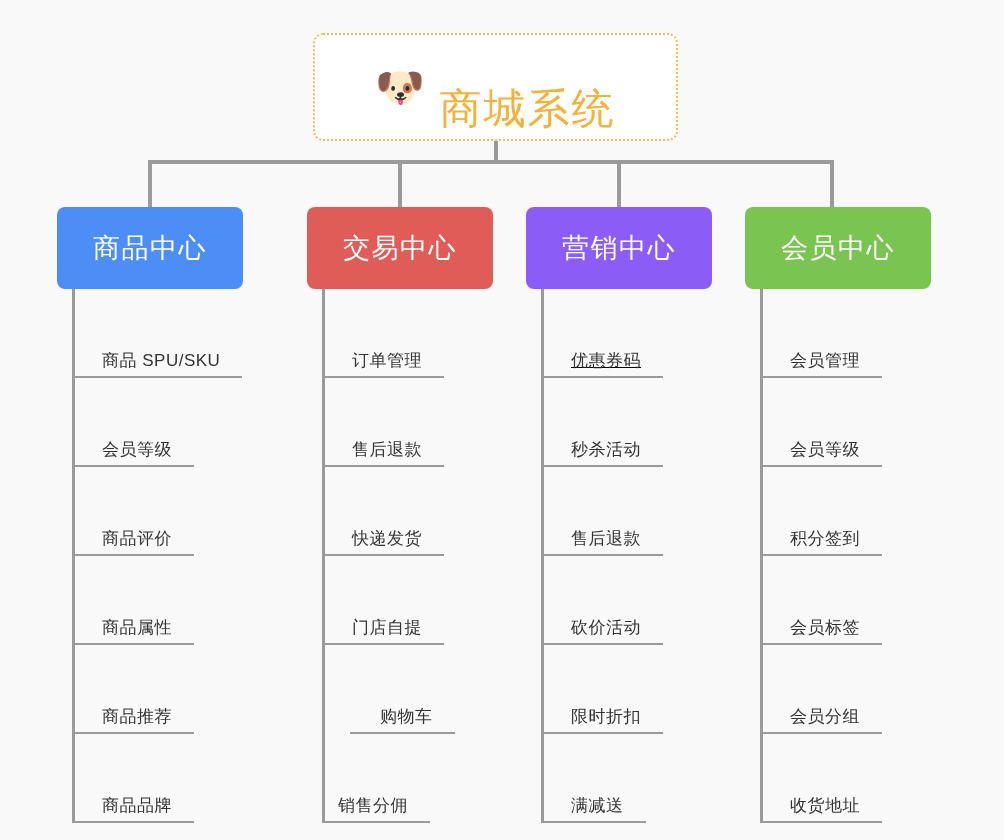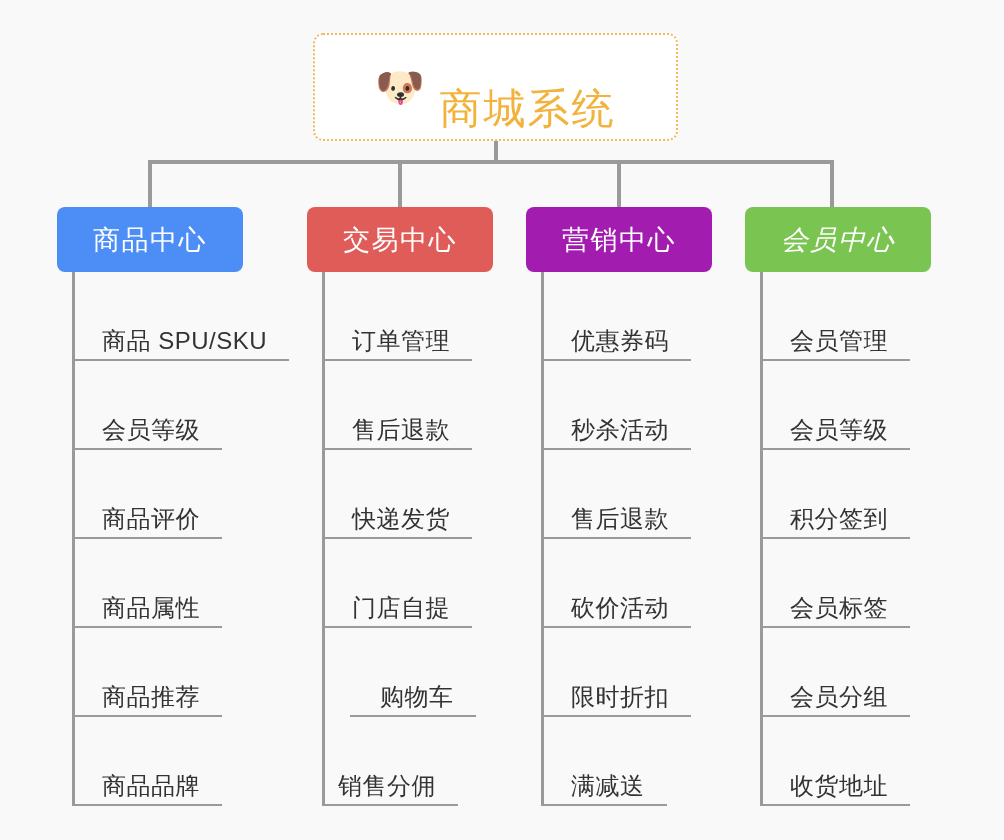--- a/index.html
+++ b/index.html
@@ -57,21 +57,21 @@
   }
   .conn-v { width: 4px; }
   .conn-h { height: 4px; }
 
   
   .column {
     position: absolute;
     top: 207px;
   }
   .cat-box {
-    height: 65px;
+    height: 82px;
     border-radius: 8px;
     display: flex;
     align-items: center;
     justify-content: center;
     color: #ffffff;
     font-size: 27px;
     letter-spacing: 1.5px;
     box-sizing: border-box;
     white-space: nowrap;
   }
@@ -94,21 +94,21 @@
     align-items: flex-end;
     padding-left: 15px;
   }
   .leaf-inner {
     position: relative;
     display: inline-block;
     padding: 0 22px 6px 30px;
     border-bottom: 2px solid #9a9a9a;
   }
   .leaf-label {
-    font-size: 24px;
+    font-size: 17px;
     color: #333333;
     line-height: 1.05;
     white-space: nowrap;
     letter-spacing: 0.5px;
   }
 
   
   #col-0 { left: 57px;  width: 186px; }
   #col-1 { left: 307px; width: 186px; }
   #col-2 { left: 526px; width: 186px; }
@@ -179,48 +179,48 @@
       <div class="leaf">
           <div class="leaf-inner" style="border-bottom-color: rgb(154, 154, 154); margin-left: 28px;"><span class="leaf-label">购物车</span></div>
         </div>
       <div class="leaf">
           <div class="leaf-inner" style="border-bottom-color: rgb(154, 154, 154); padding-left: 16px;"><span class="leaf-label">销售分佣</span></div>
         </div>
     </div>
   </div>
 
   <div class="column" id="col-2">
-    <div class="cat-box" style="background: #a21caf;">
+    <div class="cat-box" style="background: #8b5cf6;">
       <span>营销中心</span>
     </div>
     <div class="leaf-wrap">
       <div class="rail" style="background: rgb(154, 154, 154); height: 534px;"></div>
       <div class="leaf">
-          <div class="leaf-inner" style="border-bottom-color: rgb(154, 154, 154);"><span class="leaf-label">优惠券码</span></div>
+          <div class="leaf-inner" style="border-bottom-color: rgb(154, 154, 154); text-decoration: underline;"><span class="leaf-label">优惠券码</span></div>
         </div>
       <div class="leaf">
           <div class="leaf-inner" style="border-bottom-color: rgb(154, 154, 154);"><span class="leaf-label">秒杀活动</span></div>
         </div>
       <div class="leaf">
           <div class="leaf-inner" style="border-bottom-color: rgb(154, 154, 154);"><span class="leaf-label">售后退款</span></div>
         </div>
       <div class="leaf">
           <div class="leaf-inner" style="border-bottom-color: rgb(154, 154, 154);"><span class="leaf-label">砍价活动</span></div>
         </div>
       <div class="leaf">
           <div class="leaf-inner" style="border-bottom-color: rgb(154, 154, 154);"><span class="leaf-label">限时折扣</span></div>
         </div>
       <div class="leaf">
           <div class="leaf-inner" style="border-bottom-color: rgb(154, 154, 154);"><span class="leaf-label">满减送</span></div>
         </div>
     </div>
   </div>
 
   <div class="column" id="col-3">
-    <div class="cat-box" style="background: rgb(122, 196, 81); font-style: italic;">
+    <div class="cat-box" style="background: rgb(122, 196, 81);">
       <span>会员中心</span>
     </div>
     <div class="leaf-wrap">
       <div class="rail" style="background: rgb(154, 154, 154); height: 534px;"></div>
       <div class="leaf">
           <div class="leaf-inner" style="border-bottom-color: rgb(154, 154, 154);"><span class="leaf-label">会员管理</span></div>
         </div>
       <div class="leaf">
           <div class="leaf-inner" style="border-bottom-color: rgb(154, 154, 154);"><span class="leaf-label">会员等级</span></div>
         </div>

